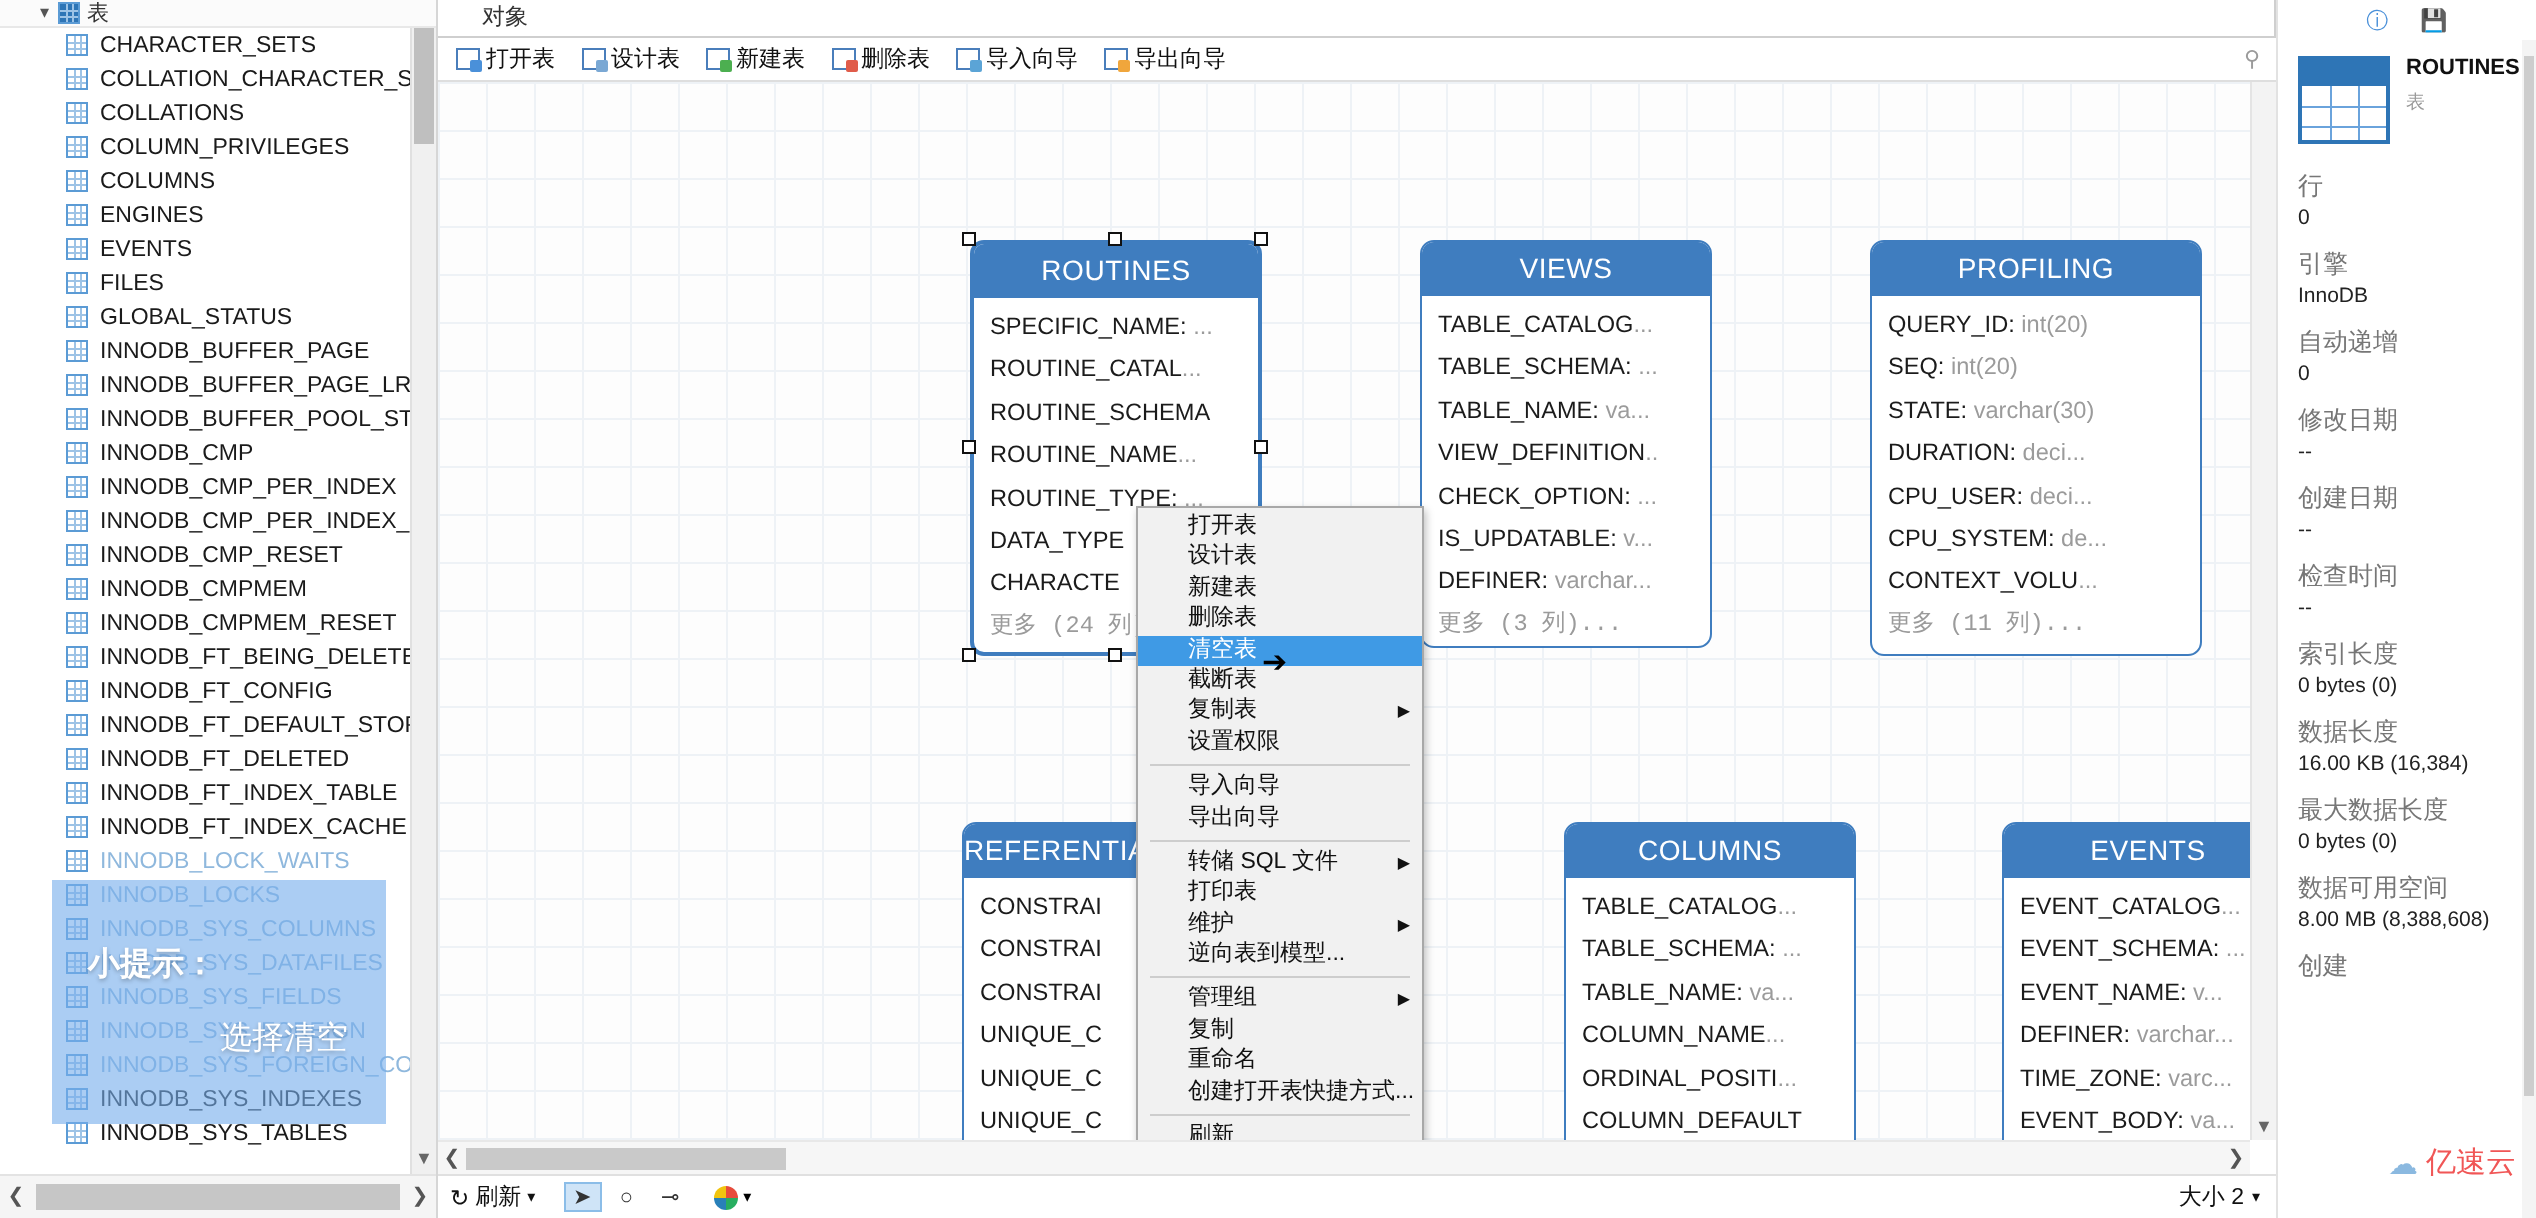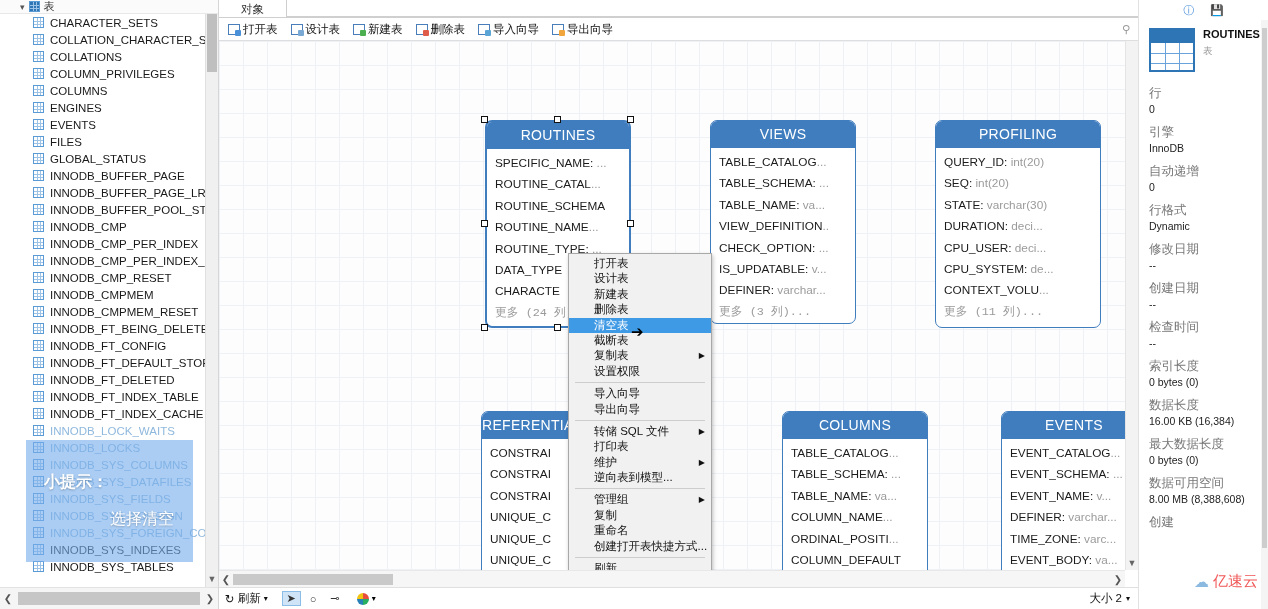--- a/index.html
+++ b/index.html
@@ -64,21 +64,21 @@
     display:flex; flex-direction:column; justify-content:center;
     pointer-events:none;
   }
   #tip-overlay .l1 { font-size:16px; color:#fff; font-weight:bold; padding-left:18px;
      text-shadow:0 1px 2px rgba(0,0,0,.25); }
   #tip-overlay .l2 { font-size:16px; color:#fff; font-weight:normal; padding-left:84px;
      margin-top:16px; text-shadow:0 1px 2px rgba(0,0,0,.25); }
 
   
   #main { position:absolute; left:219px; top:0; right:130px; bottom:0; background:#fff; }
-  #tabbar { height:18px; background:#f0f0f0; border-bottom:1px solid #cfcfcf; display:flex; }
+  #tabbar { height:18px; background:#f0f0f0; border-bottom:1px solid #cfcfcf; display:flex;flex-direction:column; }
   .tab {
     padding:0 22px; font-size:11.5px; color:#333; line-height:18px;
     background:#fff; border-right:1px solid #cfcfcf;
   }
   #tab-filler { flex:1; background:#fff; border-bottom:1px solid #cfcfcf; }
 
   #toolbar { height:23px; display:flex; align-items:center; gap:3px;
     padding-left:4px; background:#fff; border-bottom:1px solid #dedede; }
   .tb-btn { display:flex; align-items:center; gap:3px; padding:2px 5px;
     font-size:11.5px; color:#111; white-space:nowrap; }
@@ -569,24 +569,20 @@
         </div>
         <div class="rp-row">
           <div class="rp-k">引擎</div>
           <div class="rp-v">InnoDB</div>
         </div>
         <div class="rp-row">
           <div class="rp-k">自动递增</div>
           <div class="rp-v">0</div>
         </div>
         <div class="rp-row">
-          <div class="rp-k">行格式</div>
-          <div class="rp-v">Dynamic</div>
-        </div>
-        <div class="rp-row">
           <div class="rp-k">修改日期</div>
           <div class="rp-v">--</div>
         </div>
         <div class="rp-row">
           <div class="rp-k">创建日期</div>
           <div class="rp-v">--</div>
         </div>
         <div class="rp-row">
           <div class="rp-k">检查时间</div>
           <div class="rp-v">--</div>

